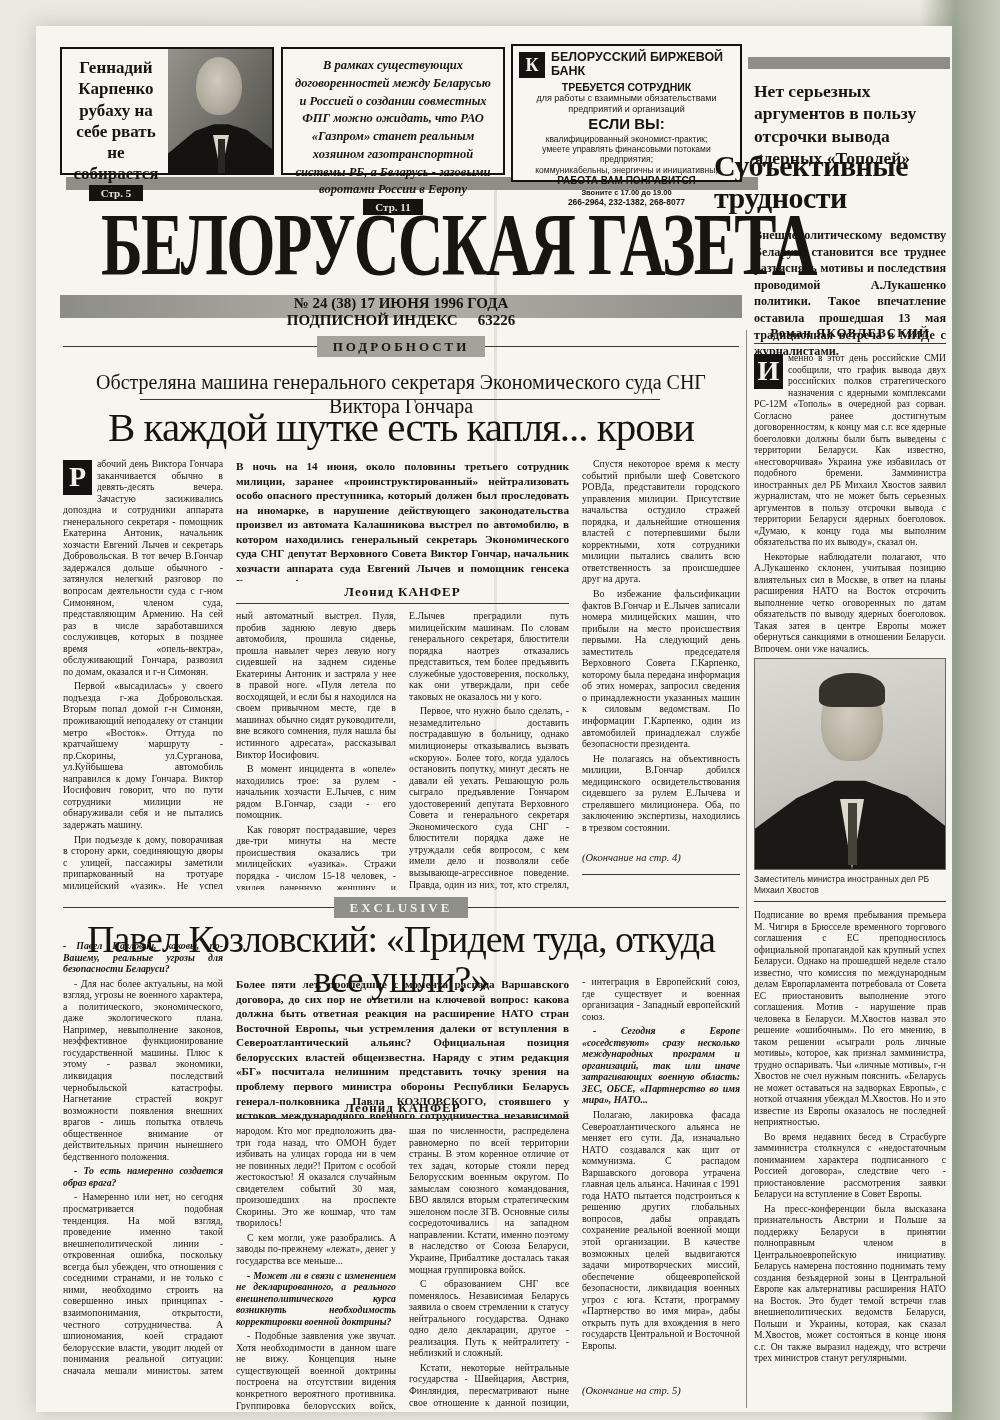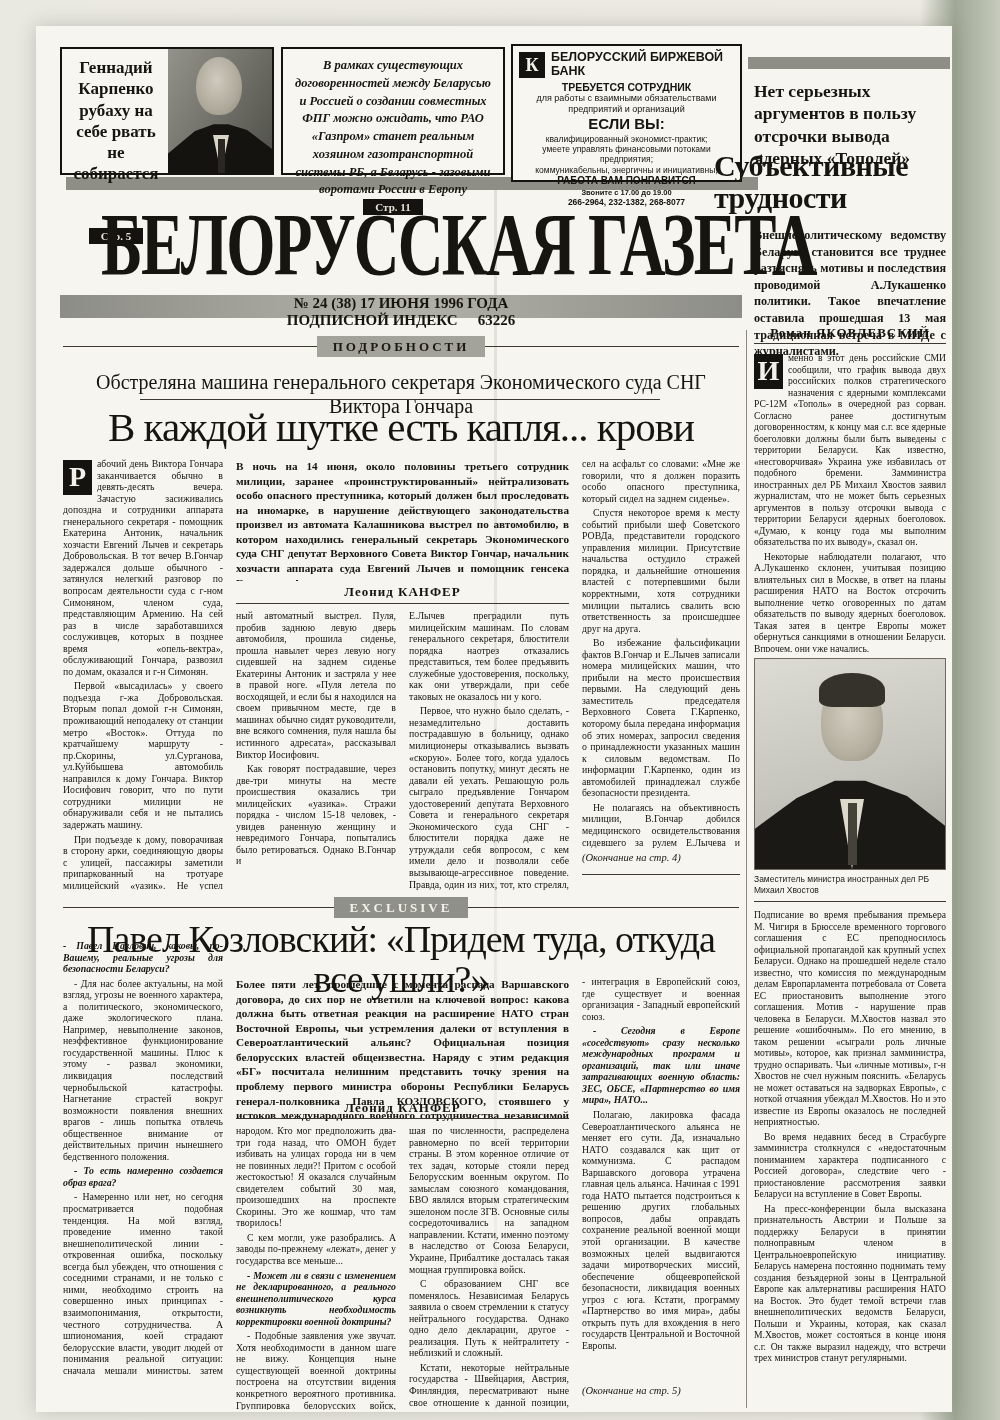--- a/index.html
+++ b/index.html
@@ -51,21 +51,21 @@
 </style>
 </head>
 <body>
 
 <div class="abs paper"></div>
 <div class="abs fold" style="left:494px;top:180px;width:3px;height:1230px;"></div>
 
 <div class="abs graybar" style="left:66px;top:177px;width:692px;height:13px;"></div>
 
 <div class="abs box" style="left:60px;top:47px;width:214px;height:128px;display:flex;">
-  <div style="width:106px;padding:8px 4px 4px 6px;display:flex;flex-direction:column;align-items:center;justify-content:space-between;box-sizing:border-box;gap:43px;">
+  <div style="width:106px;padding:8px 4px 4px 6px;display:flex;flex-direction:column;align-items:center;justify-content:space-between;box-sizing:border-box;">
     <div class="teaser-title">Геннадий Карпенко рубаху на себе рвать не собирается</div>
     <span class="badge">Стр. 5</span>
   </div>
   <div class="photo" style="flex:1;">
     <div class="abs" style="inset:0;background:linear-gradient(120deg,#93938c 0%,#74746d 45%,#4d4d47 100%);"></div>
     <div class="abs" style="left:28px;top:8px;width:46px;height:58px;border-radius:50% 50% 46% 46%;background:radial-gradient(ellipse at 45% 40%,#cfcabd 0%,#b0aa9c 60%,#8d887b 100%);"></div>
     <div class="abs" style="left:0;bottom:-4px;width:104px;height:56px;background:#15130f;clip-path:polygon(0 58%,26% 18%,44% 6%,58% 6%,76% 16%,100% 50%,100% 100%,0 100%);"></div>
     <div class="abs" style="left:45px;bottom:0;width:16px;height:38px;background:#d8d4c8;clip-path:polygon(0 0,100% 0,50% 100%);"></div>
     <div class="abs" style="left:50px;bottom:0;width:7px;height:34px;background:#2a2722;"></div>
   </div>
@@ -117,28 +117,28 @@
   <p>Первой «высадилась» у своего подъезда г-жа Добровольская. Вторым попал домой г-н Симонян, проживающий неподалеку от станции метро «Восток». Оттуда по кратчайшему маршруту - пр.Скорины, ул.Сурганова, ул.Куйбышева автомобиль направился к дому Гончара. Виктор Иосифович говорит, что по пути сотрудники милиции не обнаруживали себя и не пытались задержать машину.</p>
   <p>При подъезде к дому, поворачивая в сторону арки, соединяющую дворы с улицей, пассажиры заметили припаркованный на тротуаре милицейский «уазик». Не успел «опель» заехать во двор дома, где живет В.Гончар, как, по его словам, милицейская машина включила «мигалку» и тут же раздался одиноч-</p>
 </div>
 
 <div class="abs introtext" style="left:236px;top:459px;width:333px;height:122px;">В ночь на 14 июня, около половины третьего сотрудник милиции, заранее «проинструктированный» нейтрализовать особо опасного преступника, который должен был проследовать на иномарке, в нарушение действующего законодательства произвел из автомата Калашникова выстрел по автомобилю, в котором находились генеральный секретарь Экономического суда СНГ депутат Верховного Совета Виктор Гончар, начальник хозчасти аппарата суда Евгений Лычев и помощник генсека Екатерина Антоник, пострадавшая от выстрела.</div>
 <div class="abs byline" style="left:236px;top:584px;width:333px;">Леонид КАНФЕР</div>
 <div class="abs hline" style="left:236px;top:603px;width:333px;"></div>
 
 <div class="abs bodytext" style="left:236px;top:610px;width:160px;height:280px;">
   <p class="noind">ный автоматный выстрел. Пуля, пробив заднюю левую дверь автомобиля, прошила сиденье, прошла навылет через левую ногу сидевшей на заднем сиденье Екатерины Антоник и застряла у нее в правой ноге. «Пуля летела по восходящей, и если бы я находился на своем привычном месте, где в машинах обычно сидят руководители, вне всякого сомнения, пуля нашла бы истинного адресата», рассказывал Виктор Иосифович.</p>
+  <p>В момент инцидента в «опеле» находились трое: за рулем - начальник хозчасти Е.Лычев, с ним рядом В.Гончар, сзади - его помощник.</p>
   <p>Как говорят пострадавшие, через две-три минуты на месте происшествия оказались три милицейских «уазика». Стражи порядка - числом 15-18 человек, - увидев раненную женщину и невредимого Гончара, попытались было ретироваться. Однако В.Гончар и</p>
 </div>
 <div class="abs bodytext" style="left:409px;top:610px;width:160px;height:280px;">
   <p class="noind">Е.Лычев преградили путь милицейским машинам. По словам генерального секретаря, блюстители порядка наотрез отказались представиться, тем более предъявить служебные удостоверения, поскольку, как они утверждали, при себе таковых не оказалось ни у кого.</p>
   <p>Первое, что нужно было сделать, - незамедлительно доставить пострадавшую в больницу, однако милиционеры отказывались вызвать «скорую». Более того, когда удалось остановить попутку, минут десять не давали ей уехать. Решающую роль сыграло предъявление Гончаром удостоверений депутата Верховного Совета и генерального секретаря Экономического суда СНГ - блюстители порядка даже не утруждали себя вопросом, с кем имели дело и позволяли себе вызывающе-агрессивное поведение. Правда, один из них, тот, кто стрелял, осознав чудовищность ситуации, обхватив голову руками,</p>
 </div>
 <div class="abs bodytext" style="left:582px;top:458px;width:158px;height:390px;">
-  <p class="noind">сел на асфальт со словами: «Мне же говорили, что я должен поразить особо опасного преступника, который сидел на заднем сиденье».</p>
   <p>Спустя некоторое время к месту событий прибыли шеф Советского РОВДа, представители городского управления милиции. Присутствие начальства остудило стражей порядка, и дальнейшие отношения властей с потерпевшими были корректными, хотя сотрудники милиции пытались свалить всю ответственность за происшедшее друг на друга.</p>
   <p>Во избежание фальсификации фактов В.Гончар и Е.Лычев записали номера милицейских машин, что прибыли на место происшествия первыми. На следующий день заместитель председателя Верховного Совета Г.Карпенко, которому была передана информация об этих номерах, запросил сведения о принадлежности указанных машин к силовым ведомствам. По информации Г.Карпенко, один из автомобилей принадлежал службе безопасности президента.</p>
   <p>Не полагаясь на объективность милиции, В.Гончар добился медицинского освидетельствования сидевшего за рулем Е.Лычева и стрелявшего милиционера. Оба, по заключению экспертизы, находились в трезвом состоянии.</p>
 </div>
 <div class="abs cont" style="left:582px;top:852px;width:158px;">(Окончание на стр. 4)</div>
 <div class="abs hline" style="left:582px;top:874px;width:158px;"></div>
 
 <div class="abs hline" style="left:63px;top:907px;width:676px;"></div>
 <div class="abs" style="left:60px;top:897px;width:682px;text-align:center;">
   <span class="seclabel exc">EXCLUSIVE</span>

